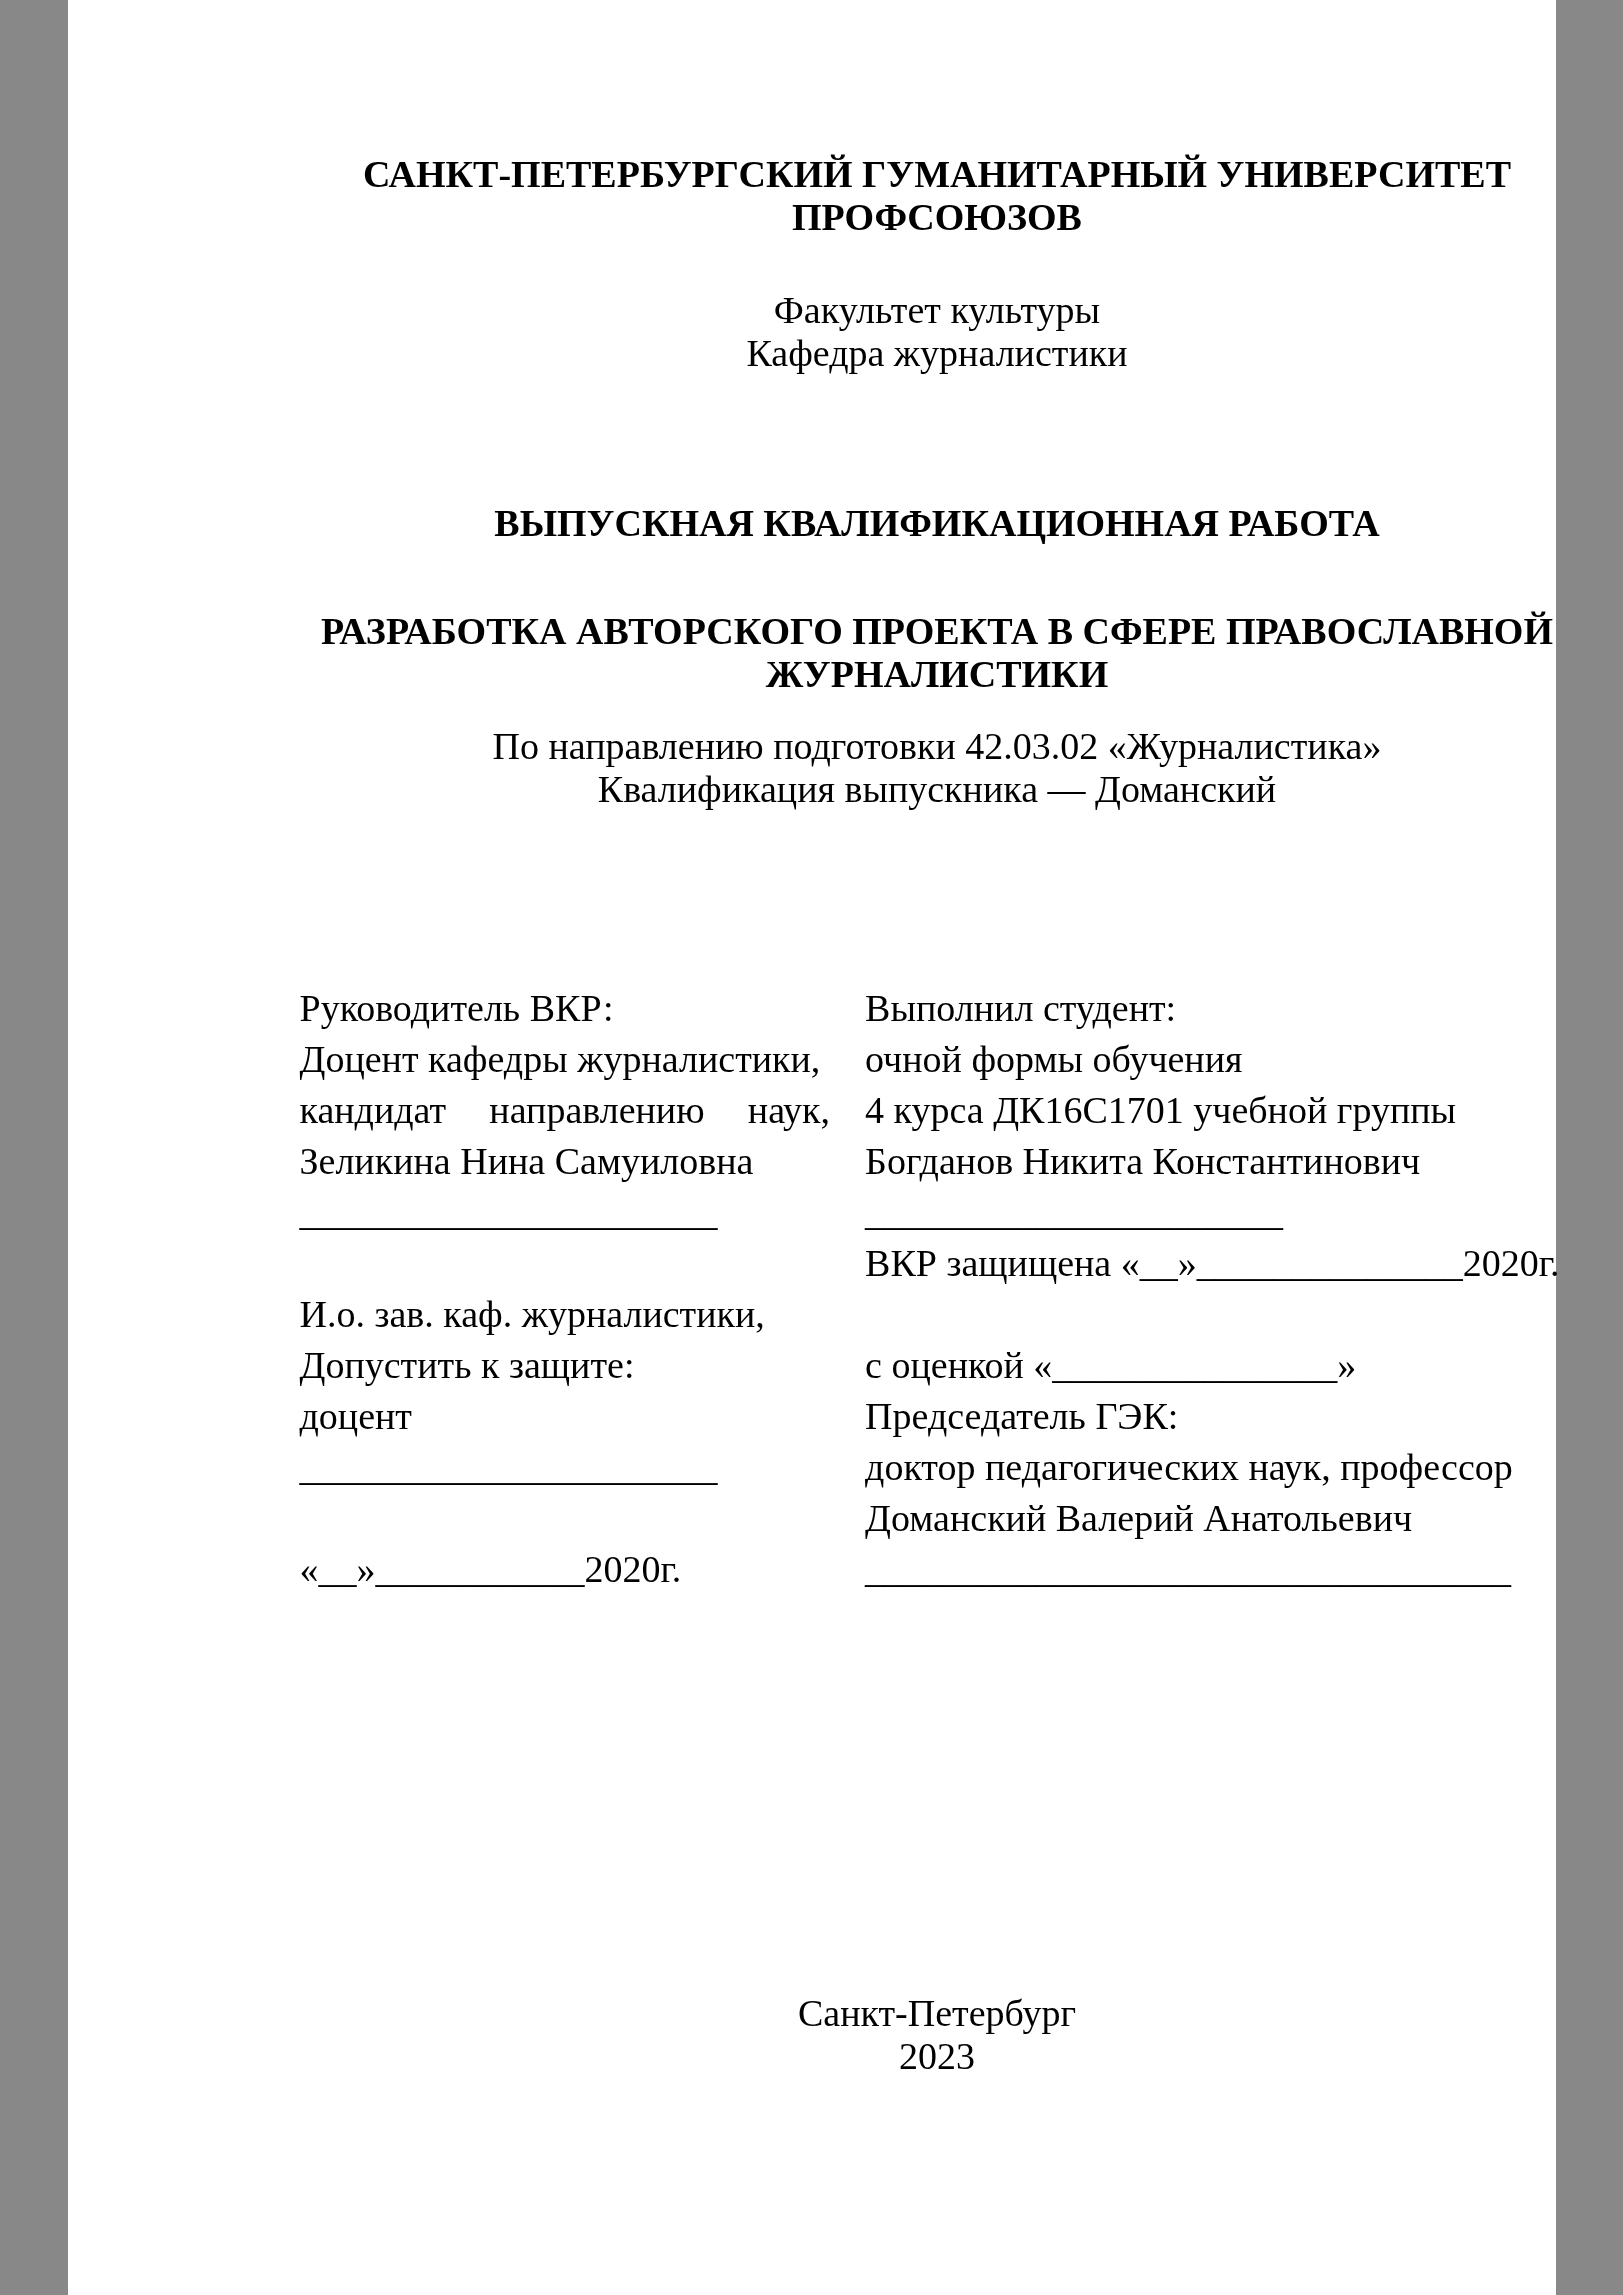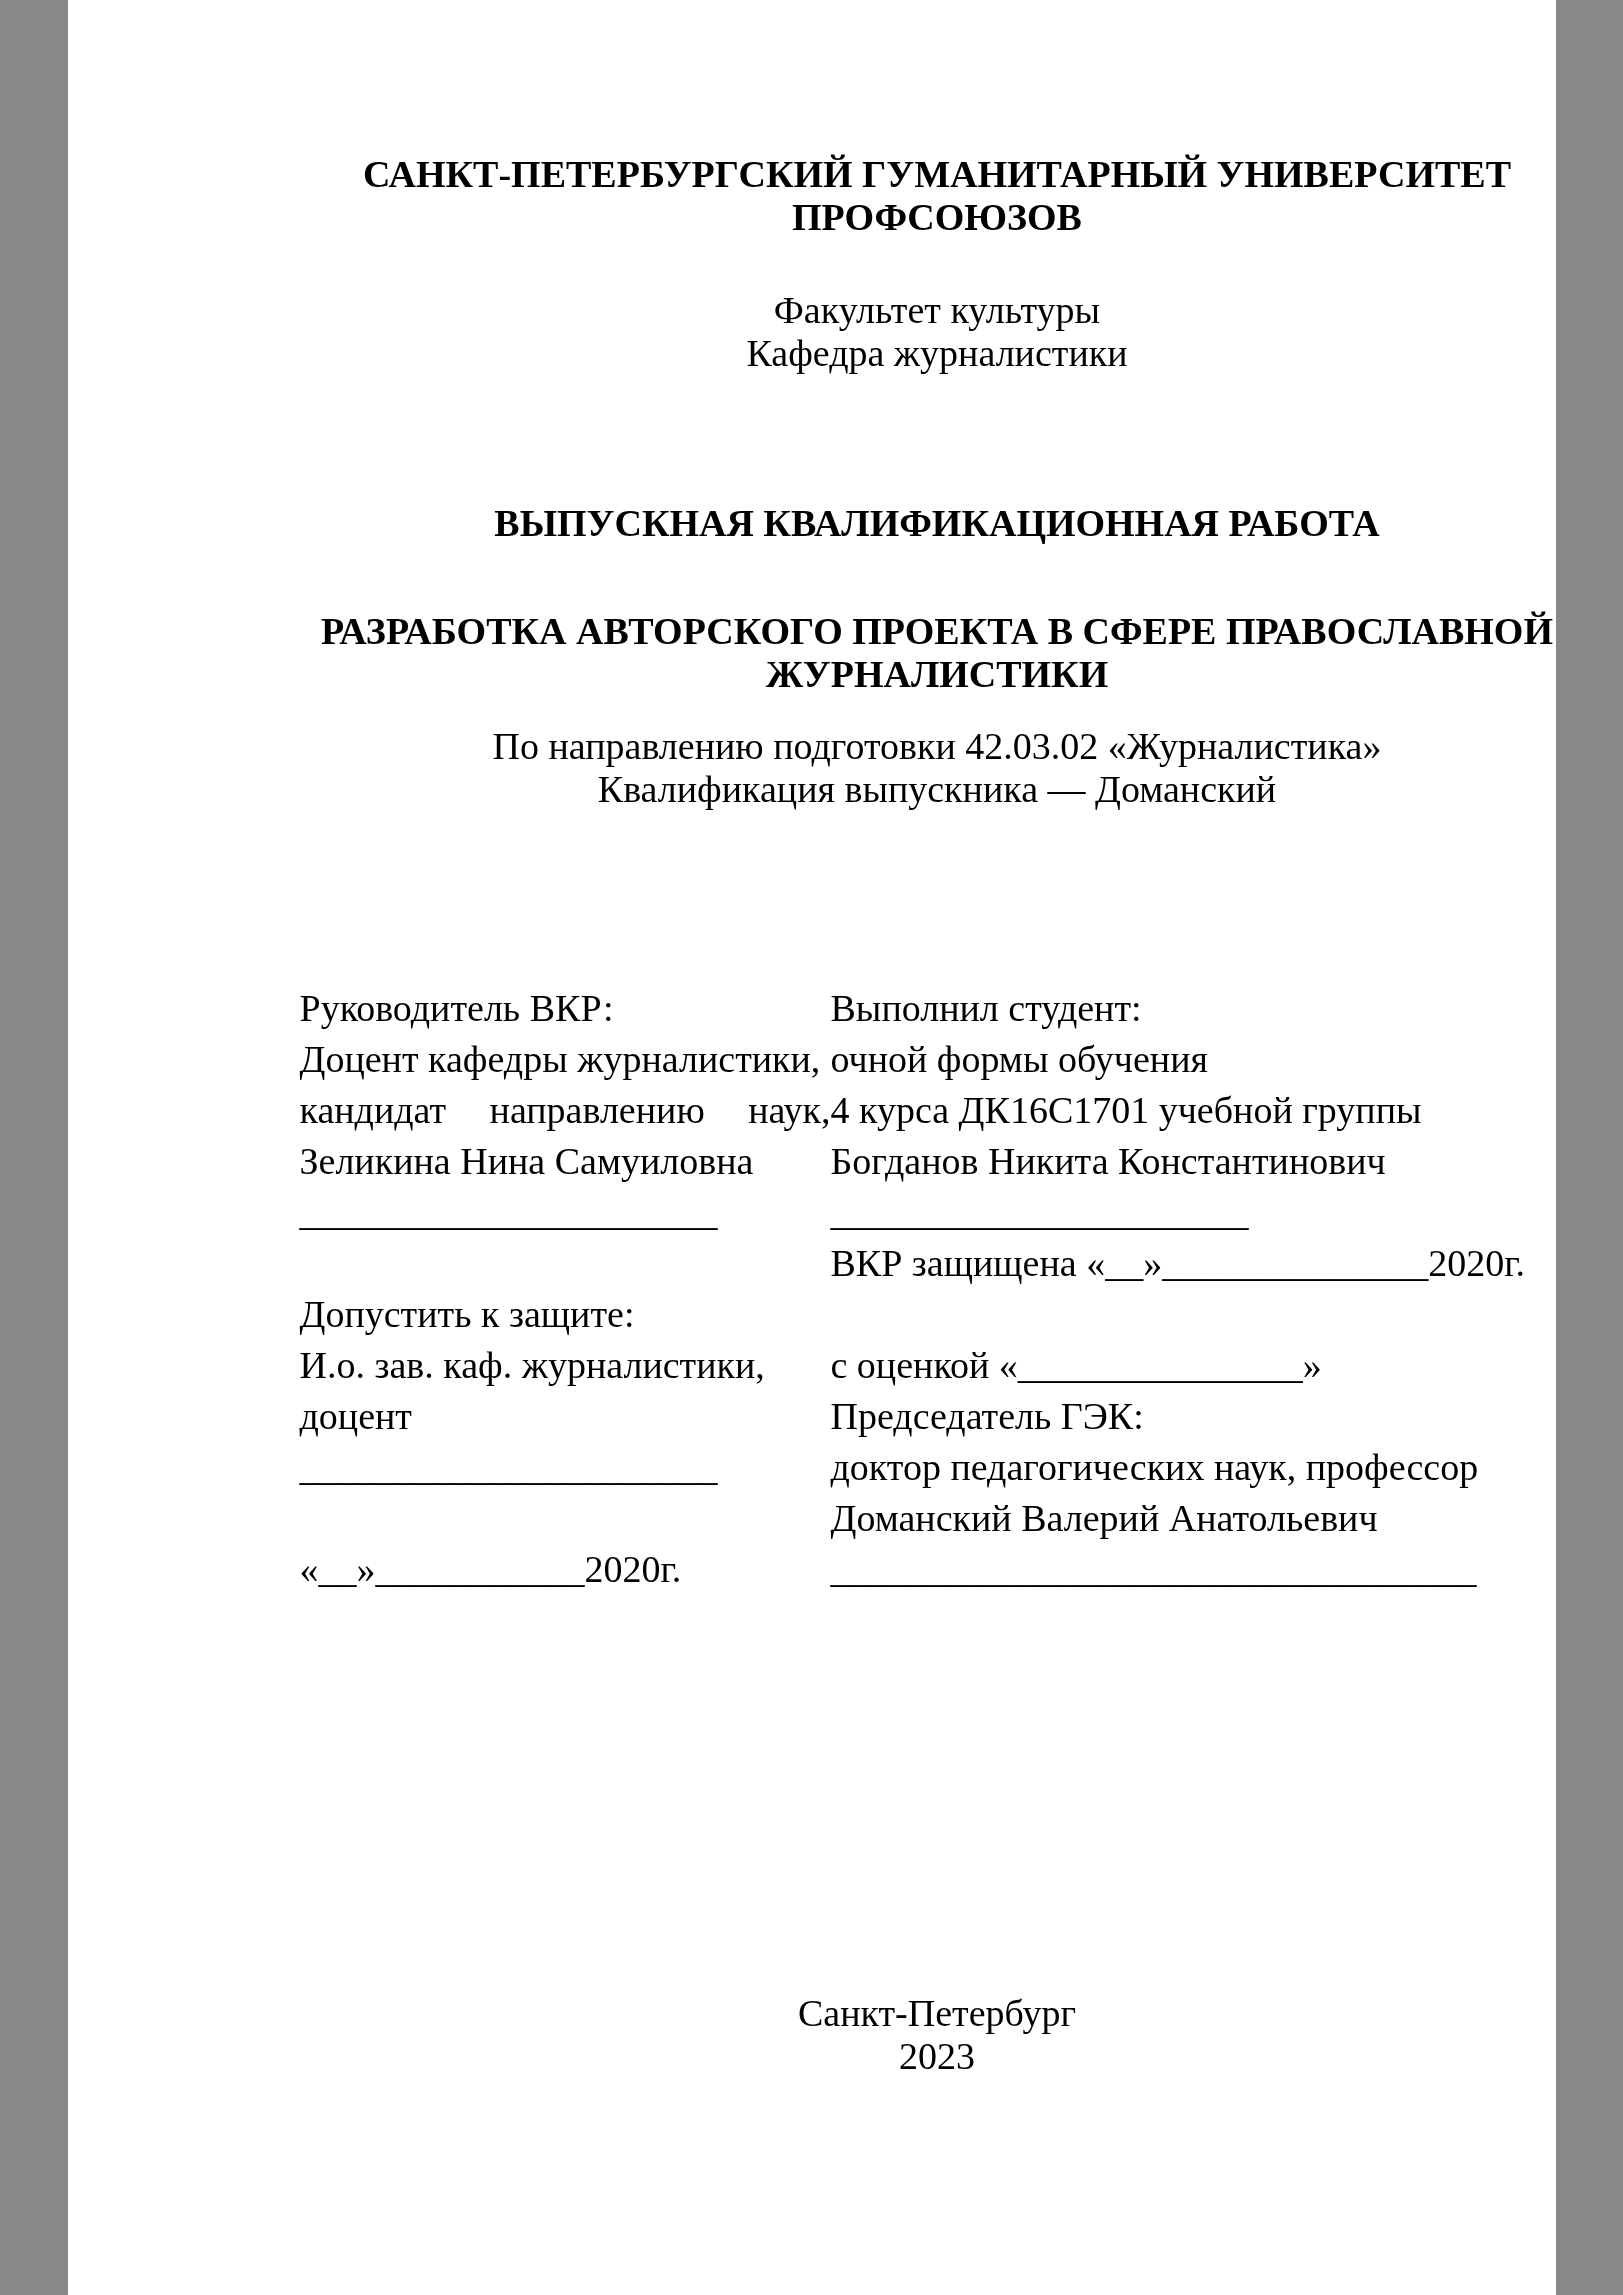--- a/index.html
+++ b/index.html
@@ -17,21 +17,21 @@
     left:232px; width:1275px;
     text-align:center;
     line-height:43px;
   }
   .bold { font-weight:bold; }
   .columns {
     position:absolute;
     left:232px; top:983px; width:1275px;
     display:flex;
   }
-  .col-left  { width:531px; }
+  .col-left  { width:531px; margin-right:35px; }
   .col-right { width:710px; }
   .ln { height:51px; line-height:51px; white-space:nowrap; overflow:visible; }
   .ln.blank { white-space:normal; }
   .justified { display:flex; justify-content:space-between; white-space:nowrap; }
   .footer {
     position:absolute;
     left:232px; top:1992px; width:1275px;
     text-align:center; line-height:43px;
   }
 </style>
@@ -70,22 +70,22 @@
       <div class="ln">Руководитель ВКР:</div>
       <div class="ln">Доцент кафедры журналистики,</div>
       <div class="ln justified">
         <span>кандидат</span>
         <span>направлению</span>
         <span>наук,</span>
       </div>
       <div class="ln">Зеликина Нина Самуиловна</div>
       <div class="ln">______________________</div>
       <div class="ln blank"></div>
+      <div class="ln">И.о. зав. каф. журналистики,</div>
       <div class="ln">Допустить к защите:</div>
-      <div class="ln">И.о. зав. каф. журналистики,</div>
       <div class="ln">доцент</div>
       <div class="ln">______________________</div>
       <div class="ln blank"></div>
       <div class="ln">«__»___________2020г.</div>
     </div>
 
     <div class="col-right">
       <div class="ln">Выполнил студент:</div>
       <div class="ln">очной формы обучения</div>
       <div class="ln">4 курса ДК16С1701 учебной группы</div>

